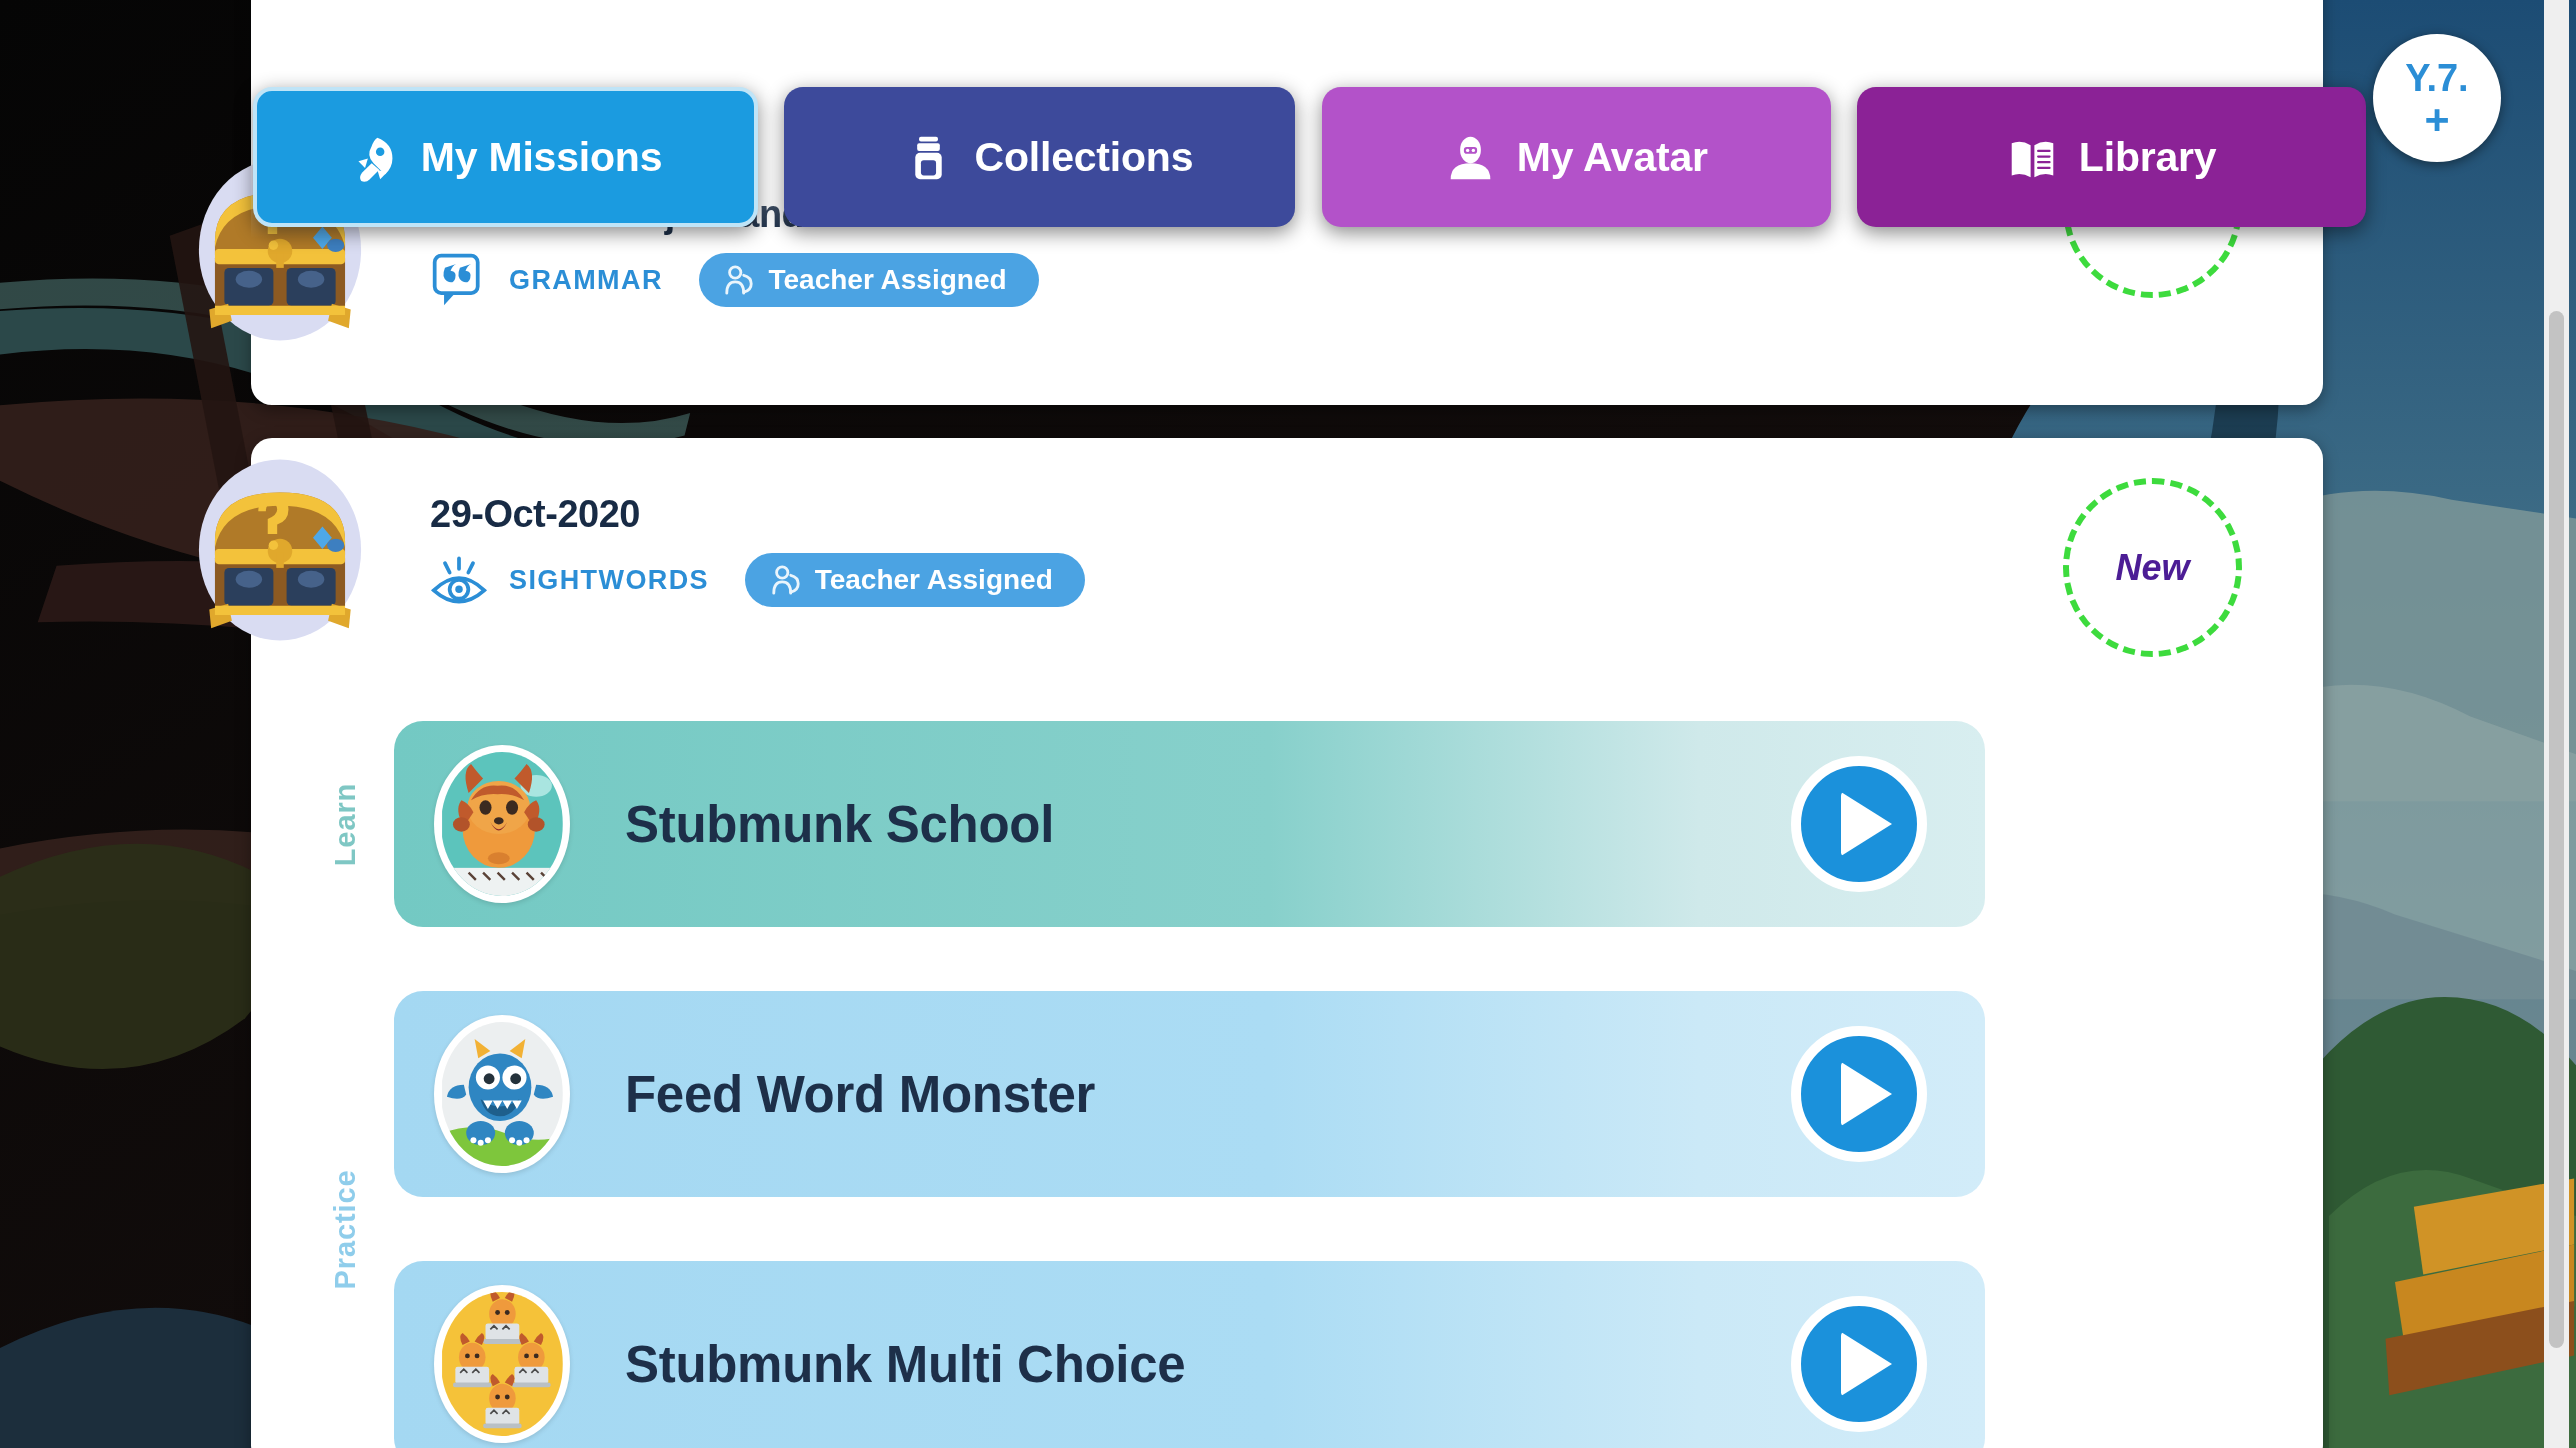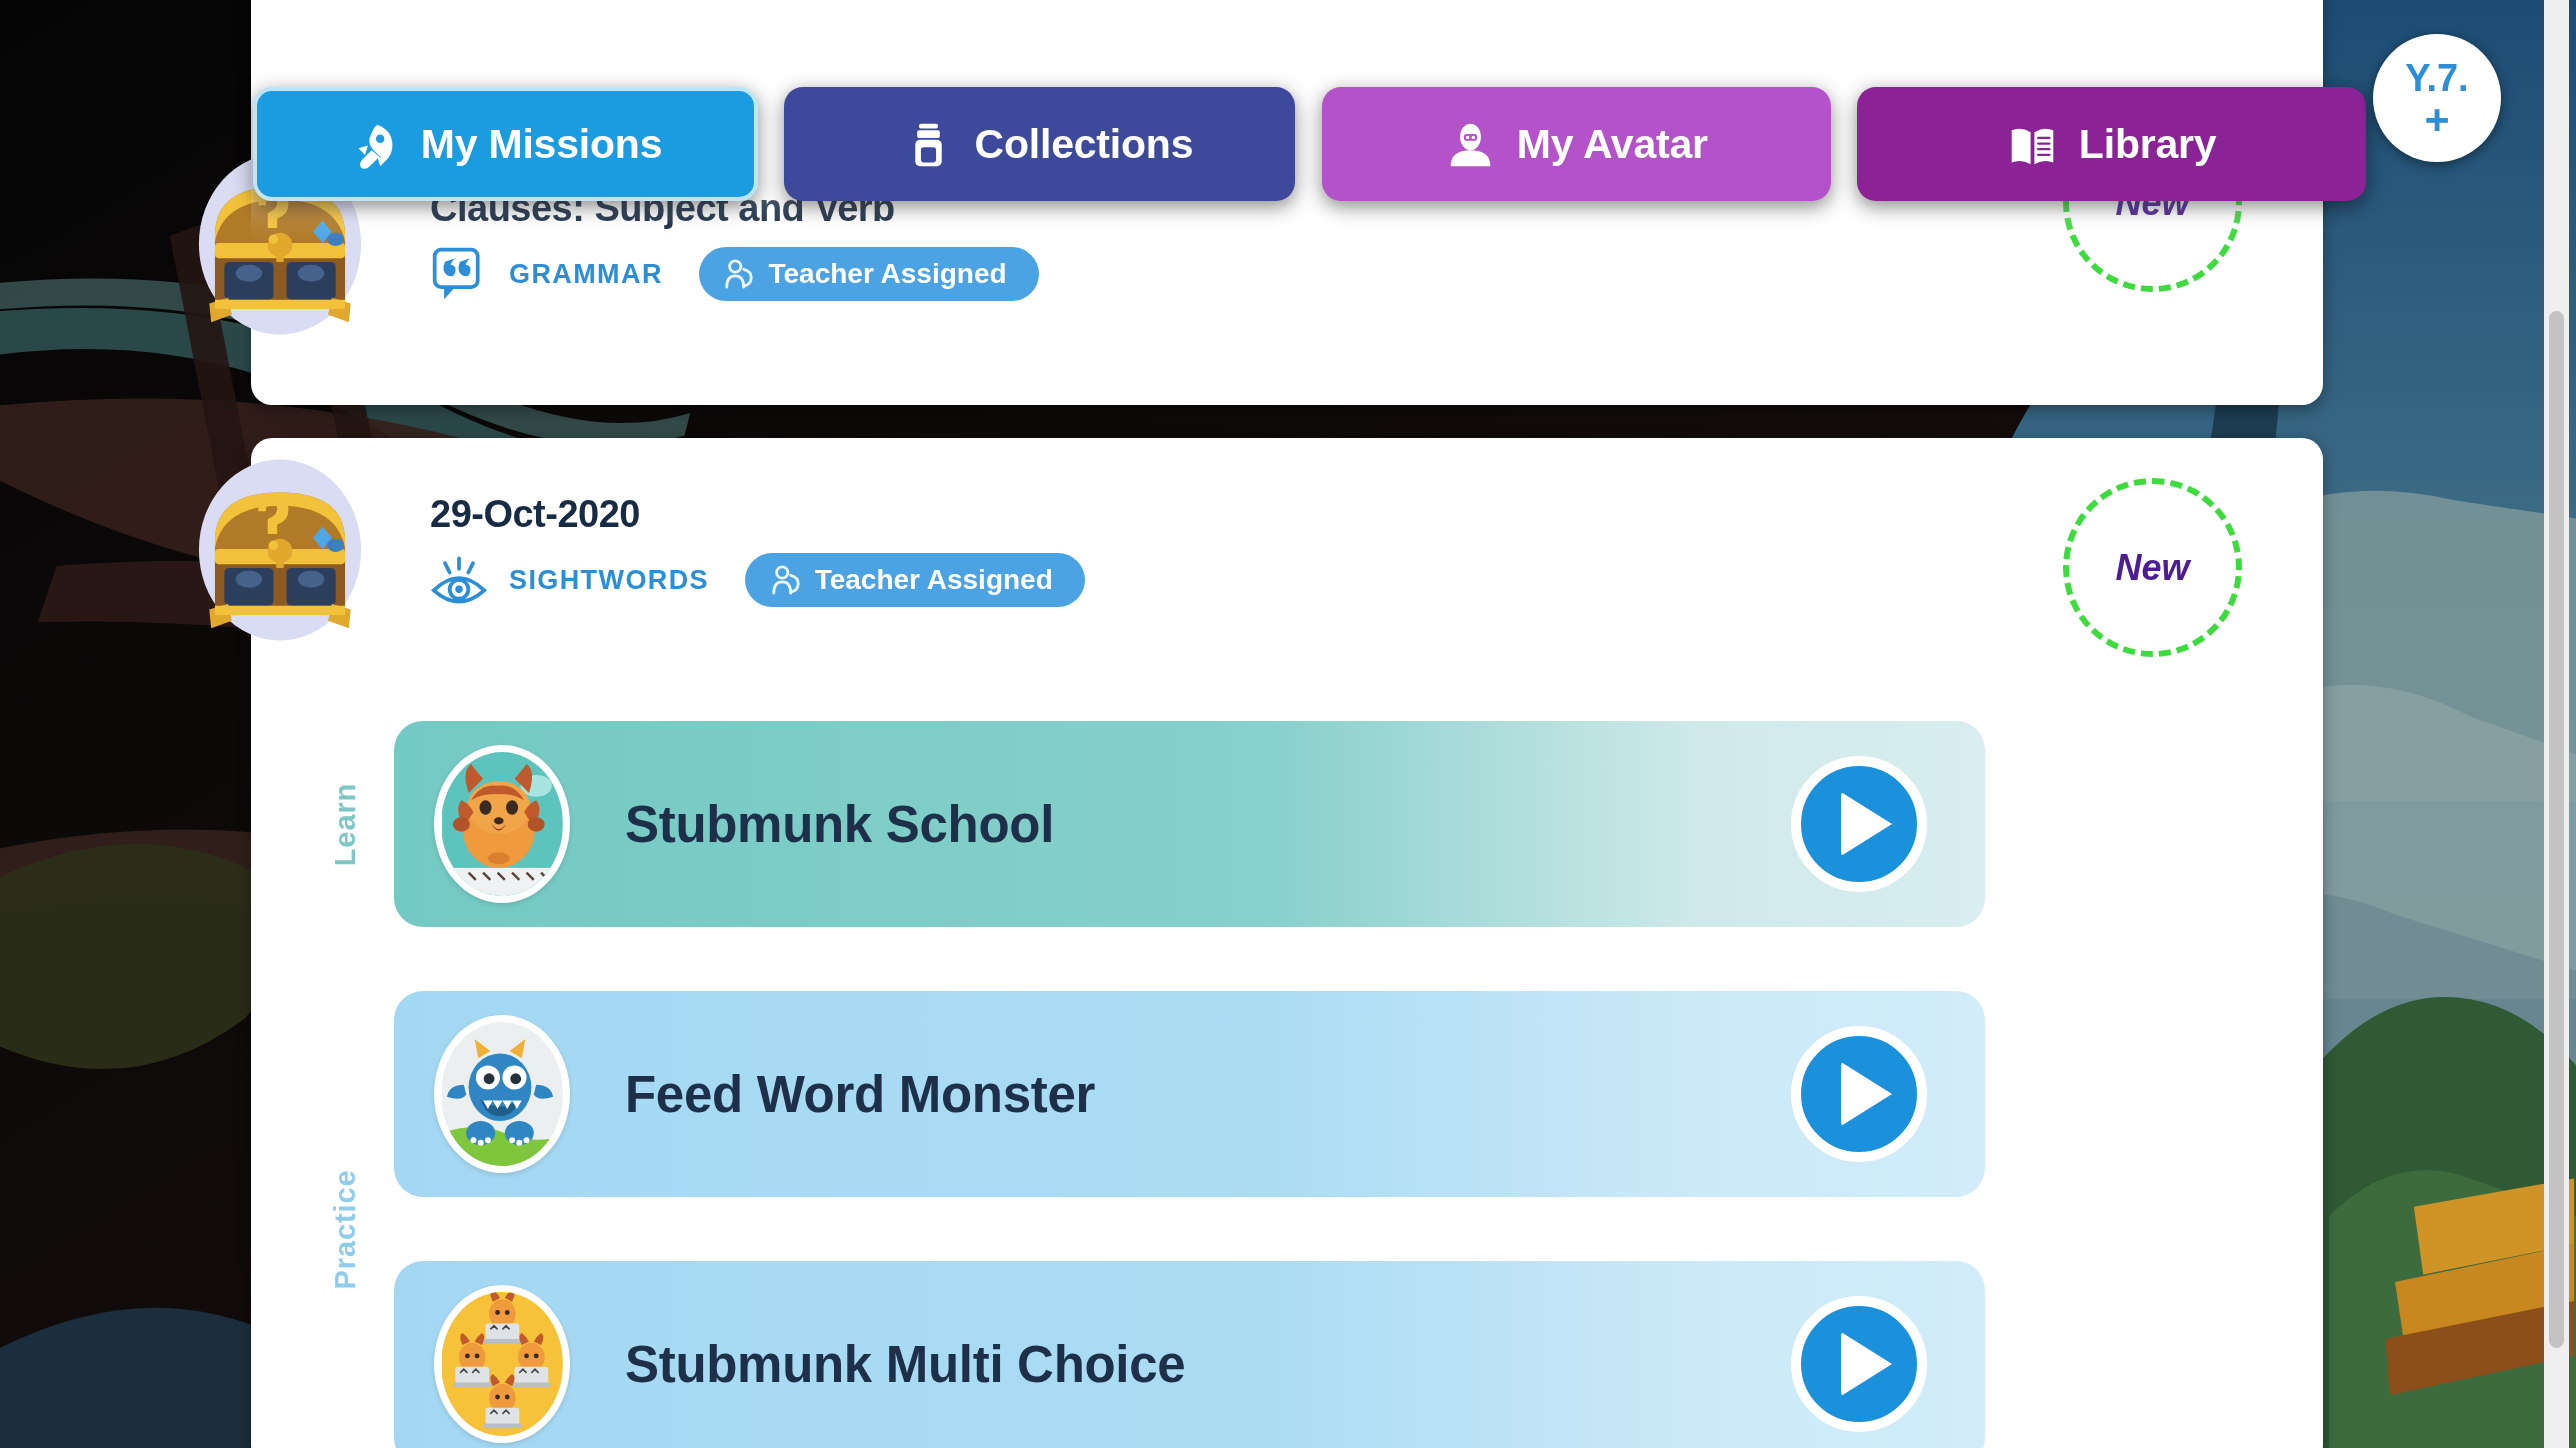--- a/index.html
+++ b/index.html
@@ -205,21 +205,21 @@
   }
   .nav-tabs {
     position: absolute;
     left: 253px;
     top: 87px;
     display: flex;
     gap: 26.4px;
     pointer-events: auto;
   }
   .tab {
-    height: 114px;
+    height: 140px;
     border-radius: 19px;
     display: flex;
     align-items: center;
     justify-content: center;
     gap: 21px;
     cursor: pointer;
     box-shadow: 0 5.7px 19px rgba(0,0,0,.45);
   }
   .tab .t-icon { width: 51px; height: 51px; flex:none; }
   .tab .t-icon svg { width:100%; height:100%; display:block; }
@@ -334,21 +334,21 @@
 
     <path d="M0 1430 q160 -80 300 -10 l0 116 H0 z" fill="#1e3241" opacity="0.9"></path>
 
     <path d="M2350 160 q90 140 60 330 q-30 190 -140 300 l-60 -40 q120 -150 140 -320 q20 -170 -40 -260 z" fill="#0c2332" opacity="0.6"></path>
   </svg>
 </div>
 
 <div id="scroll-area">
 
   <div class="card" id="card-top">
-    <div class="card-head" style="position:relative;top:217px;">
+    <div class="card-head" style="position:relative;top:223px;">
       <div class="chest">
         <svg viewBox="0 0 210 210">
           <ellipse cx="105" cy="105" rx="86" ry="96" fill="#d9dcf2"></ellipse>
           <path d="M36 96 q0 -52 69 -52 q69 0 69 52 l0 14 H36 z" fill="#b07a28"></path>
           <path d="M36 96 q0 -52 69 -52 q69 0 69 52 l0 6 q-10 -44 -69 -44 q-59 0 -69 44 z" fill="#f3c23b"></path>
           <rect x="36" y="108" width="138" height="62" rx="6" fill="#8c5a22"></rect>
           <rect x="36" y="104" width="138" height="16" rx="4" fill="#f3c23b"></rect>
           <rect x="46" y="124" width="52" height="40" rx="5" fill="#2b3f5c"></rect>
           <rect x="112" y="124" width="52" height="40" rx="5" fill="#2b3f5c"></rect>
           <ellipse cx="72" cy="136" rx="14" ry="9" fill="#46628a"></ellipse>

